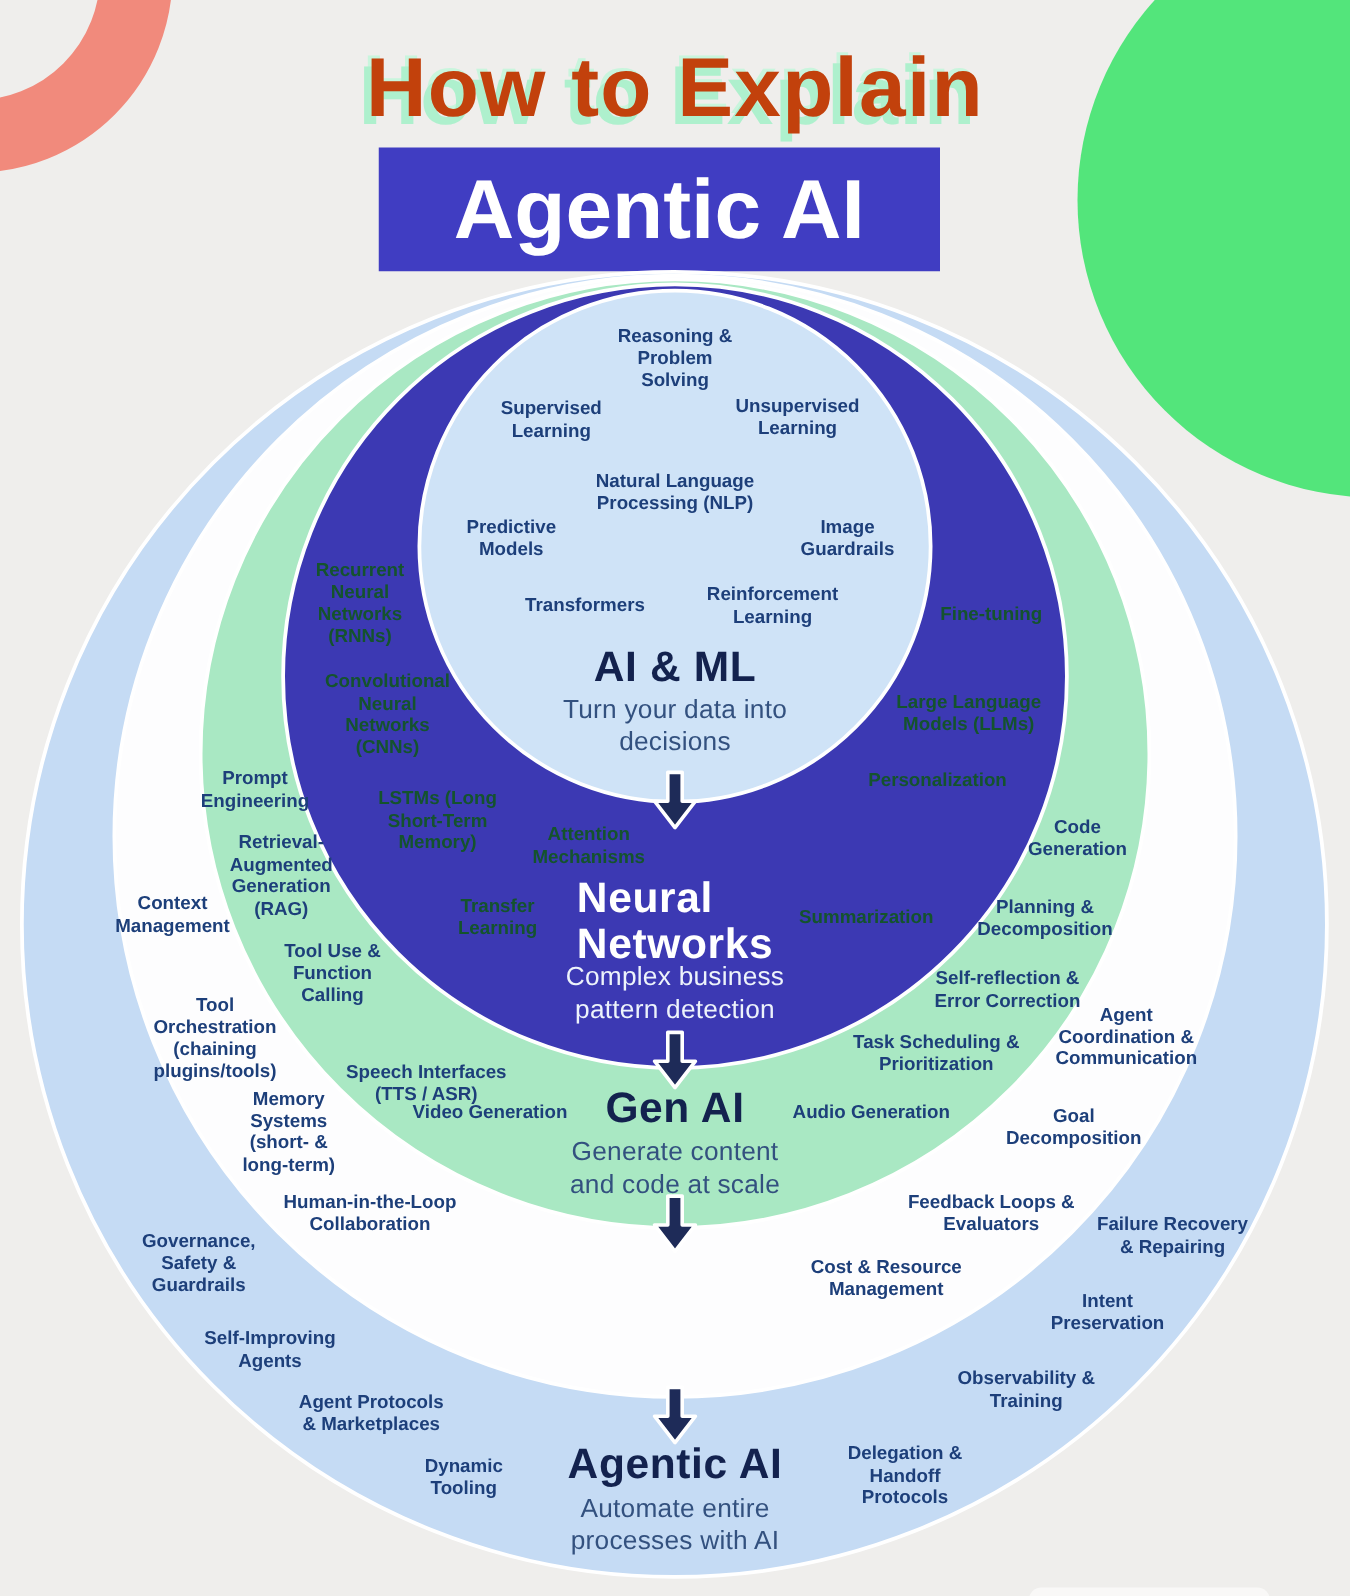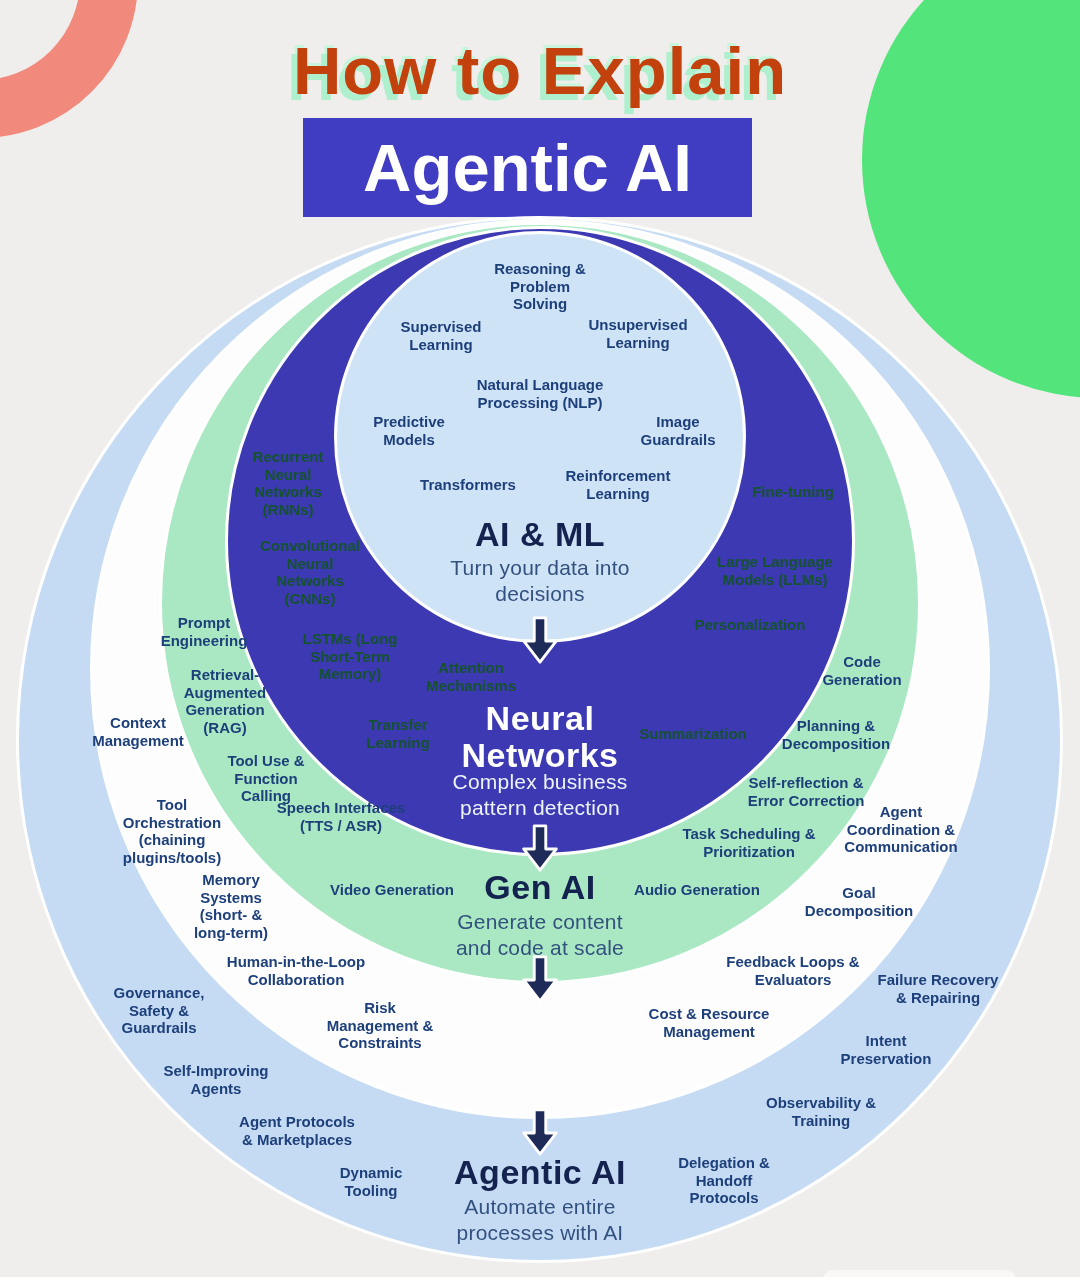--- a/index.html
+++ b/index.html
@@ -47,21 +47,21 @@
   
   .lbl{
     position:absolute;transform:translate(-50%,-50%);
     text-align:center;font-weight:bold;font-size:15px;line-height:1.18;
     color:#1d3f7a;white-space:pre-line;
   }
   .lbl.on-dark{color:#14532d;}
   .sec-title{
     position:absolute;transform:translate(-50%,-50%);
     font-size:34px;font-weight:bold;color:#13224e;letter-spacing:.5px;
-    text-align:center;white-space:pre-line;line-height:1.08;
+    white-space:pre-line;line-height:1.08;
   }
   .sec-title.on-dark{color:#ffffff;}
   .sec-desc{
     position:absolute;transform:translate(-50%,-50%);
     font-size:21px;color:#33517f;text-align:center;white-space:pre-line;
     line-height:1.22;font-weight:500;letter-spacing:.2px;
   }
   .sec-desc.on-dark{color:#edf3fb;}
   .arrow{position:absolute;transform:translate(-50%,-50%);width:40px;height:50px;}
   .arrow svg{display:block;width:100%;height:100%;}
@@ -139,21 +139,21 @@
 (RAG)</div>
   <div class="lbl" style="left:862px;top:671px">Code
 Generation</div>
   <div class="lbl" style="left:836px;top:735px">Planning &amp;
 Decomposition</div>
   <div class="lbl" style="left:266px;top:779px">Tool Use &amp;
 Function
 Calling</div>
   <div class="lbl" style="left:806px;top:792px">Self-reflection &amp;
 Error Correction</div>
-  <div class="lbl" style="left:341px;top:817px">Speech Interfaces
+  <div class="lbl" style="left:341px;top:867px">Speech Interfaces
 (TTS / ASR)</div>
   <div class="lbl" style="left:749px;top:843px">Task Scheduling &amp;
 Prioritization</div>
   <div class="lbl" style="left:392px;top:890px">Video Generation</div>
   <div class="lbl" style="left:697px;top:890px">Audio Generation</div>
   <div class="sec-title" style="left:540px;top:887px">Gen AI</div>
   <div class="sec-desc" style="left:540px;top:935px">Generate content
 and code at scale</div>
 
   <div class="lbl" style="left:138px;top:732px">Context
@@ -168,23 +168,20 @@
   <div class="lbl" style="left:231px;top:906px">Memory
 Systems
 (short- &amp;
 long-term)</div>
   <div class="lbl" style="left:859px;top:902px">Goal
 Decomposition</div>
   <div class="lbl" style="left:296px;top:971px">Human-in-the-Loop
 Collaboration</div>
   <div class="lbl" style="left:793px;top:971px">Feedback Loops &amp;
 Evaluators</div>
-  <div class="lbl" style="left:380px;top:1026px">Risk
-Management &amp;
-Constraints</div>
   <div class="lbl" style="left:709px;top:1023px">Cost &amp; Resource
 Management</div>
 
   <div class="lbl" style="left:159px;top:1011px">Governance,
 Safety &amp;
 Guardrails</div>
   <div class="lbl" style="left:938px;top:989px">Failure Recovery
 &amp; Repairing</div>
   <div class="lbl" style="left:216px;top:1080px">Self-Improving
 Agents</div>

